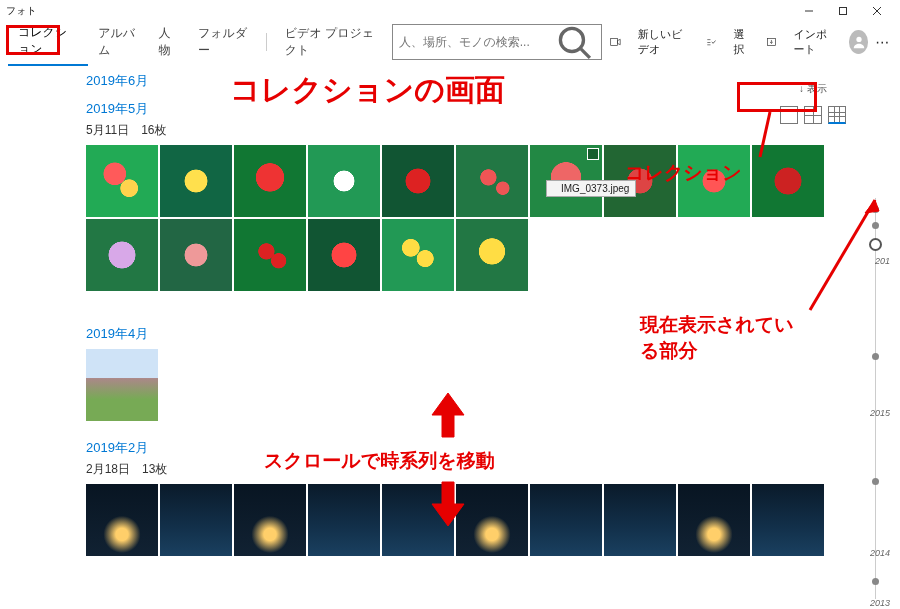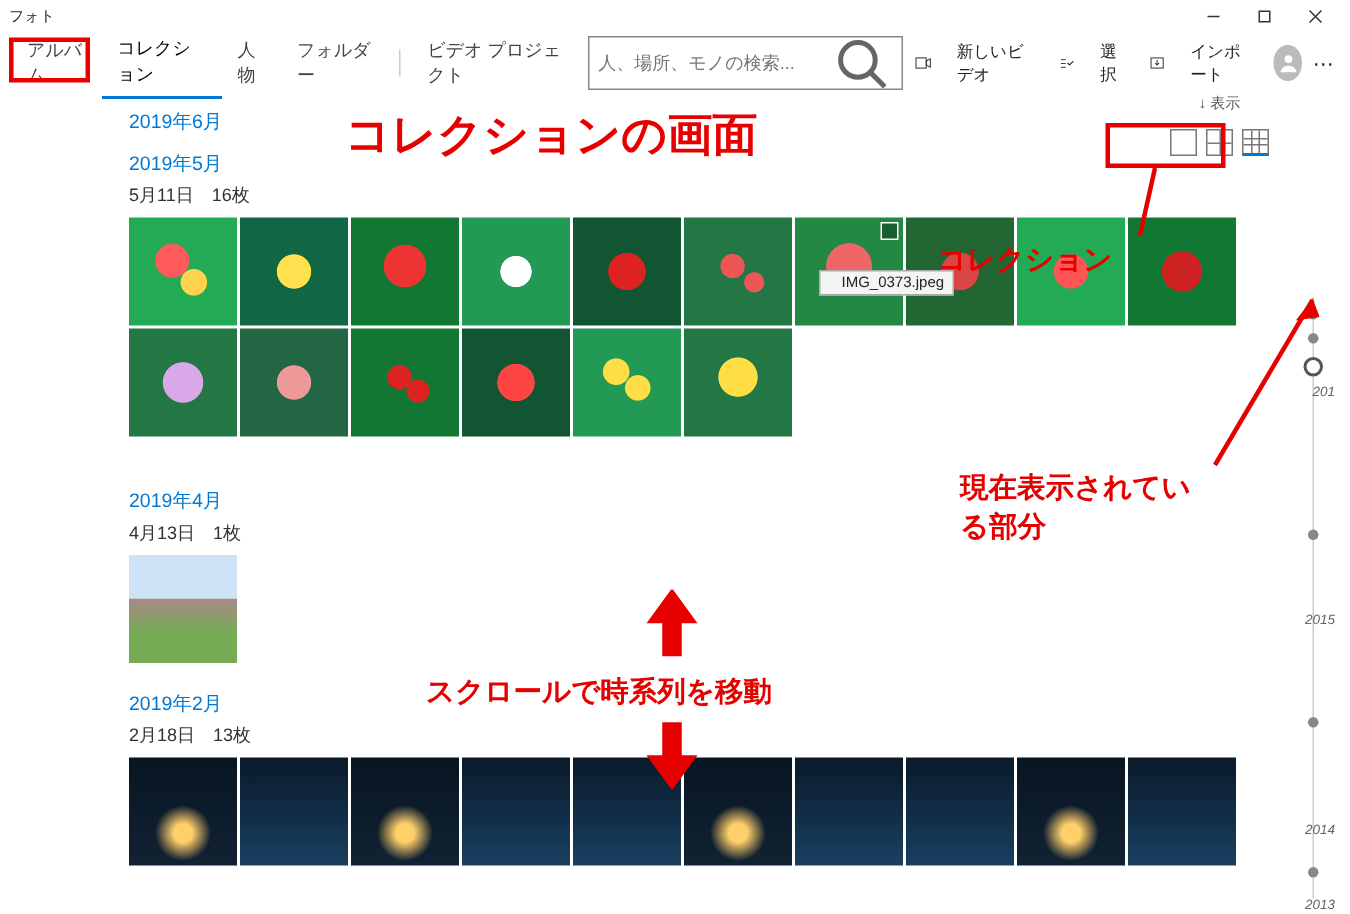--- a/index.html
+++ b/index.html
@@ -14,21 +14,21 @@
   .divider { width: 1px; height: 18px; background: #ccc; margin: 0 8px; }
   .searchbox { flex: 0 0 210px; height: 28px; border: 1px solid #888; display: flex; align-items: center; padding: 17px 6px; margin-left: 4px; }
   .searchbox input { border: none; outline: none; flex: 1; font-size: 12px; background: transparent; }
   .toolbar .grow { flex: 1; }
   .tb-btn { display: flex; align-items: center; gap: 17px; padding: 4px 8px; font-size: 11px; cursor: pointer; }
   .tb-btn .ic { width: 14px; height: 14px; }
   .avatar { width: 24px; height: 24px; border-radius: 50%; background: #bbb; display: flex; align-items: center; justify-content: center; margin: 0 4px; }
   .more { width: 24px; text-align: center; font-size: 14px; cursor: pointer; }
   .content { position: absolute; left: 0; right: 0; top: 62px; bottom: 0; overflow: hidden; }
   .viewctl { position: absolute; right: 50px; top: 0; text-align: center; }
-  .viewctl .lbl { font-size: 10px; color: #555; }
+  .viewctl .lbl { font-size: 10px; color: #555; margin-top: 20px; }
   .viewgrid { display: flex; gap: 6px; margin-top: 6px; padding: 4px; }
   .vbtn { width: 18px; height: 18px; border: 1px solid #777; cursor: pointer; position: relative; }
   .vbtn.med::before, .vbtn.med::after { content:""; position:absolute; background:#777; }
   .vbtn.med::before { left:50%; top:0; bottom:0; width:1px; }
   .vbtn.med::after { top:50%; left:0; right:0; height:1px; }
   .vbtn.small { background:
     linear-gradient(#777,#777) 33% 0/1px 100% no-repeat,
     linear-gradient(#777,#777) 66% 0/1px 100% no-repeat,
     linear-gradient(#777,#777) 0 33%/100% 1px no-repeat,
     linear-gradient(#777,#777) 0 66%/100% 1px no-repeat; }
@@ -91,22 +91,22 @@
     </div>
   <div class="winbtn">
       <svg viewBox="0 0 10 10">
         <line x1="1" y1="1" x2="9" y2="9" stroke="#333"></line>
         <line x1="9" y1="1" x2="1" y2="9" stroke="#333"></line>
       </svg>
     </div>
 </div>
 
 <div class="toolbar">
+  <div class="tab active">コレクション</div>
   <div class="tab">アルバム</div>
-  <div class="tab active">コレクション</div>
   <div class="tab">人物</div>
   <div class="tab">フォルダー</div>
   <div class="divider"></div>
   <div class="tab">ビデオ プロジェクト</div>
   <div class="searchbox">
     <input placeholder="人、場所、モノの検索..." style="">
     <svg class="ic" viewBox="0 0 16 16">
         <circle cx="7" cy="7" r="4.5" fill="none" stroke="#666" stroke-width="1.3"></circle>
         <line x1="10.5" y1="10.5" x2="14" y2="14" stroke="#666" stroke-width="1.3"></line>
       </svg>
@@ -174,21 +174,20 @@
       <div class="thumb f10"></div>
       <div class="thumb f11"></div>
       <div class="thumb f12"></div>
       <div class="thumb f13"></div>
       <div class="thumb f14"></div>
       <div class="thumb f15"></div>
       <div class="thumb f16"></div>
     </div>
 
     <a class="month-link" style="margin-top:34px">2019年4月</a>
-    <div class="day-sub">4月13日　1枚</div>
     <div class="thumbrow">
       <div class="thumb sakura"></div>
     </div>
 
     <a class="month-link" style="margin-top:18px">2019年2月</a>
     <div class="day-sub">2月18日　13枚</div>
     <div class="thumbrow">
       <div class="thumb night l"></div>
       <div class="thumb night"></div>
       <div class="thumb night l"></div>
@@ -218,21 +217,21 @@
     <div class="yr" style="top:400px">2013</div>
   </div>
 </div>
 
 <div class="redbox" style="left:6px; top:25px; width:54px; height:30px;"></div>
 <div class="redbox" style="left:737px; top:82px; width:80px; height:30px;"></div>
 
 <div class="anno big" style="left:230px; top:70px;">コレクションの画面</div>
 <div class="anno med" style="left:625px; top:160px;">コレクション</div>
 <div class="anno med" style="left:630px; top:312px; width:170px;margin-left:10px;">現在表示されている部分</div>
-<div class="anno med" style="left:284px; top:448px;text-align:right;">スクロールで時系列を移動</div>
+<div class="anno med" style="left:264px; top:448px;text-align:right;">スクロールで時系列を移動</div>
 
 <svg class="arrow" style="left:755px; top:112px;" width="30" height="50">
     <line x1="15" y1="0" x2="5" y2="45" stroke-width="3"></line>
   </svg>
 <svg class="arrow" style="left:805px; top:195px;" width="80" height="120">
     <line x1="5" y1="115" x2="70" y2="5" stroke-width="3"></line>
     <polygon points="70,5 60,18 74,16"></polygon>
   </svg>
 <svg class="arrow" style="left:430px; top:393px;" width="36" height="48">
     <polygon points="18,0 34,22 24,22 24,44 12,44 12,22 2,22"></polygon>

